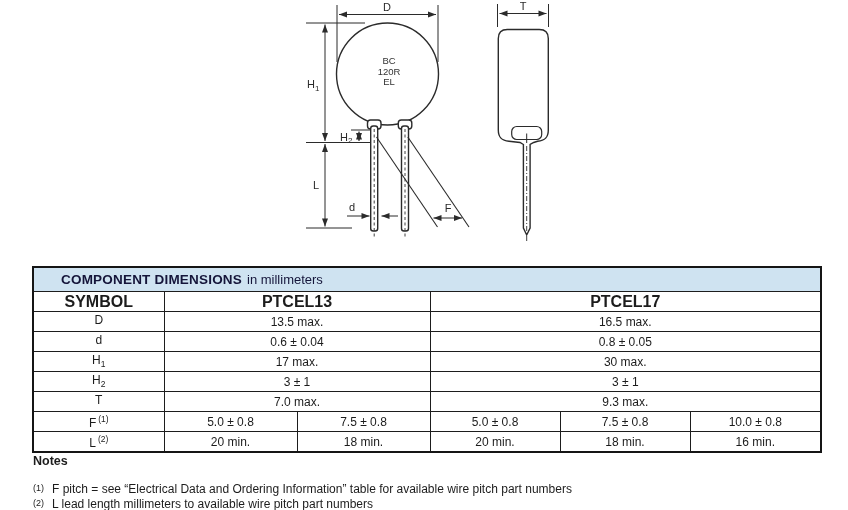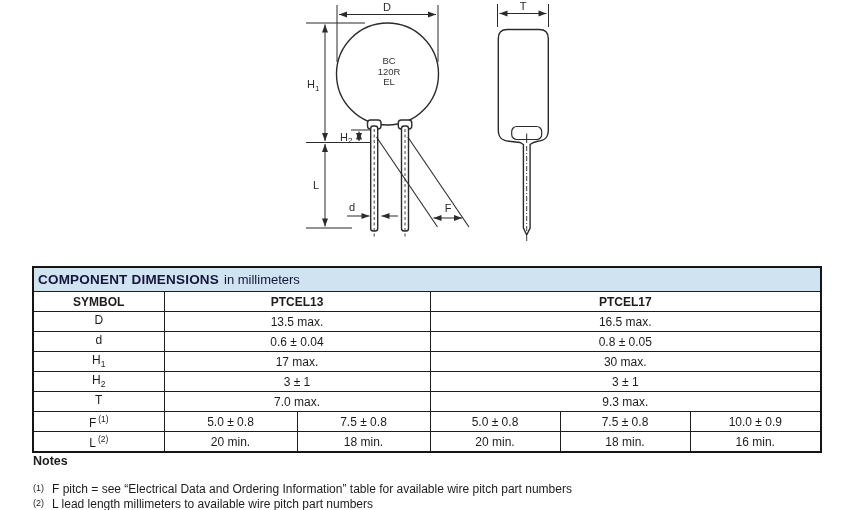--- a/index.html
+++ b/index.html
@@ -17,26 +17,26 @@
     position:absolute;left:32px;top:266px;width:788px;
     border-collapse:collapse;table-layout:fixed;
     border:2px solid #151515;
     font-size:12px;
   }
   table.dims td,table.dims th{
     border:1px solid #1d1d1d;text-align:center;vertical-align:middle;
     height:19px;padding:0 2px;overflow:hidden;white-space:nowrap;
   }
   tr.title-row td{
-    background:#cfe3f1;text-align:left;height:23px;padding-left:4px;
+    background:#cfe3f1;text-align:left;height:23px;padding-left:27px;
     color:#15153a;
   }
   .title-bold{font-weight:bold;font-size:13.5px;letter-spacing:.2px;}
   .title-rest{font-size:13px;margin-left:5px;}
-  tr.header-row th{font-weight:bold;font-size:12px;}
+  tr.header-row th{font-weight:bold;font-size:16px;}
   td sub{font-size:8.5px;}
   td .sym-sup{font-size:8.5px;vertical-align:super;margin-left:2px;}
 
   .notes{position:absolute;left:33px;top:454px;width:790px;}
   .notes-heading{font-weight:bold;font-size:12.5px;margin-bottom:14px;}
   .note-line{font-size:12px;line-height:15px;display:flex;}
   .note-marker{font-size:9px;width:19px;flex:0 0 19px;transform:translateY(-1px);}
   .note-text{flex:1;}
 </style>
 </head>
@@ -155,21 +155,21 @@
     <td><span>T</span><sub></sub></td>
     <td colspan="2">7.0 max.</td>
     <td colspan="3">9.3 max.</td>
   </tr>
   <tr>
     <td><span>F</span><span class="sym-sup">(1)</span></td>
     <td>5.0 ± 0.8</td>
     <td>7.5 ± 0.8</td>
     <td>5.0 ± 0.8</td>
     <td>7.5 ± 0.8</td>
-    <td>10.0 ± 0.9</td>
+    <td>10.0 ± 0.8</td>
   </tr>
   <tr>
     <td><span>L</span><span class="sym-sup">(2)</span></td>
     <td>20 min.</td>
     <td>18 min.</td>
     <td>20 min.</td>
     <td>18 min.</td>
     <td>16 min.</td>
   </tr>
 </tbody>

